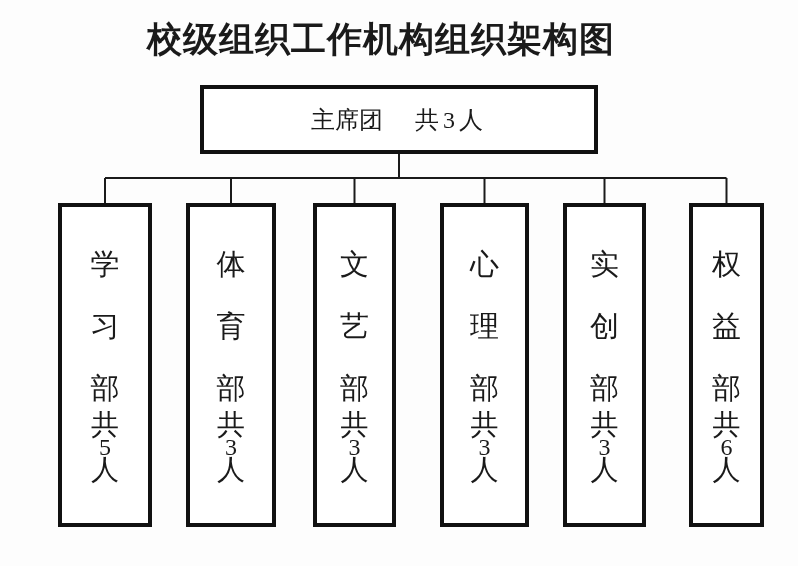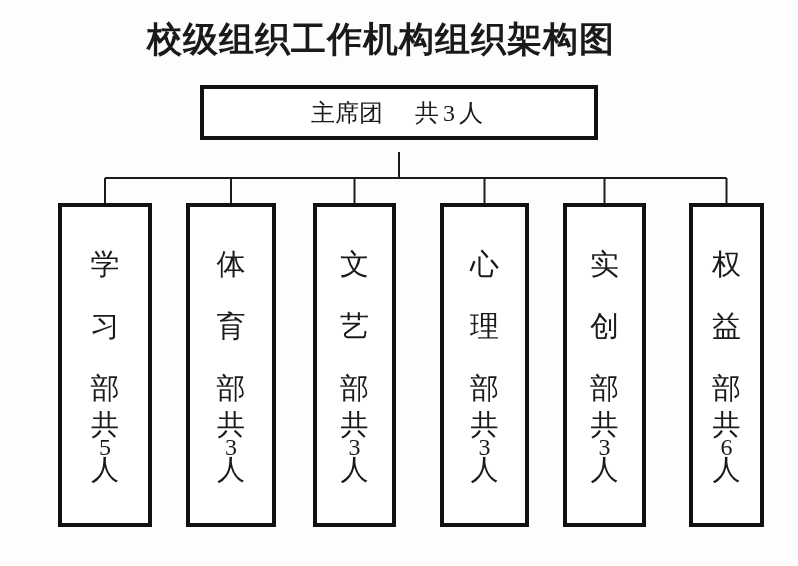--- a/index.html
+++ b/index.html
@@ -22,21 +22,21 @@
     font-size: 35px;
     font-weight: bold;
     letter-spacing: 1px;
     white-space: nowrap;
   }
   .top-box {
     position: absolute;
     left: 200px;
     top: 85px;
     width: 398px;
-    height: 55px;
+    height: 69px;
     box-sizing: border-box;
     border: 4px solid #111111;
     background: #ffffff;
     display: flex;
     align-items: center;
     justify-content: center;
     font-size: 24px;
   }
   .top-box .root-count {
     margin-left: 32px;

